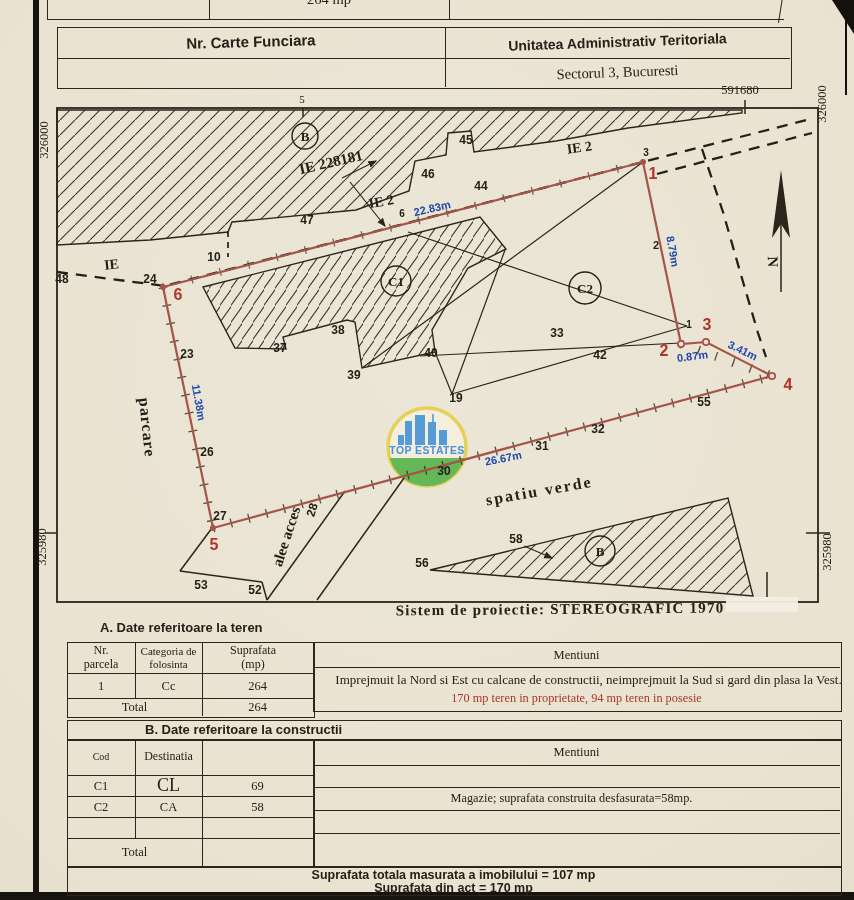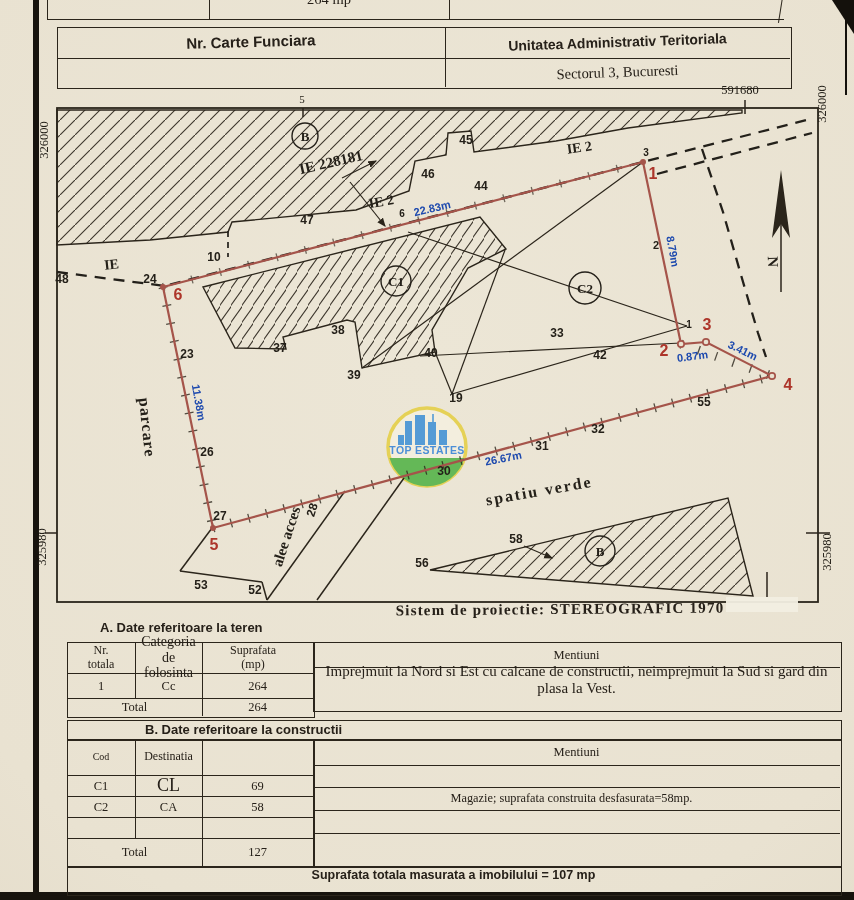--- a/index.html
+++ b/index.html
@@ -224,23 +224,23 @@
 
   <div class="abs bd" style="left:67px;top:642px;width:246px;height:74px"></div>
   <div class="abs vl" style="left:135px;top:642px;height:56px"></div>
   <div class="abs vl" style="left:202px;top:642px;height:74px"></div>
   <div class="abs hl" style="left:67px;top:673px;width:246px"></div>
   <div class="abs hl" style="left:67px;top:698px;width:246px"></div>
   <div class="abs bd" style="left:313px;top:642px;width:527px;height:68px"></div>
   <div class="abs hl" style="left:313px;top:667px;width:527px"></div>
 
   <div class="abs c" style="left:67px;top:642px;width:68px;height:31px;font-size:12px">
-      <span><span>Nr.</span><br><span>totala</span></span>
-    </div>
-  <div class="abs c" style="left:135px;top:642px;width:67px;height:31px;font-size:14px">
+      <span><span>Nr.</span><br><span>parcela</span></span>
+    </div>
+  <div class="abs c" style="left:135px;top:642px;width:67px;height:31px;font-size:11px">
       <span><span>Categoria de</span><br><span>folosinta</span></span>
     </div>
   <div class="abs c" style="left:202px;top:642px;width:102px;height:31px;font-size:12px">
       <span><span>Suprafata</span><br><span>(mp)</span></span>
     </div>
   <div class="abs c" style="left:313px;top:642px;width:527px;height:25px;font-size:12.5px">
       <span>Mentiuni</span>
     </div>
 
   <div class="abs c" style="left:67px;top:673px;width:68px;height:25px;font-size:12.5px">
@@ -251,22 +251,25 @@
     </div>
   <div class="abs c" style="left:202px;top:673px;width:111px;height:25px;font-size:12.5px">
       <span>264</span>
     </div>
   <div class="abs c" style="left:67px;top:698px;width:135px;height:18px;font-size:12.5px">
       <span>Total</span>
     </div>
   <div class="abs c" style="left:202px;top:698px;width:111px;height:18px;font-size:12.5px">
       <span>264</span>
     </div>
-  <div class="abs c" style="left:320px;top:671px;width:513px;height:18px;font-size:15px">
+  <div class="abs c" style="left:332px;top:671px;width:513px;height:18px;font-size:13px">
       <span>Imprejmuit la Nord si Est cu calcane de constructii, neimprejmuit la Sud si gard din plasa la Vest.</span>
+    </div>
+  <div class="abs c red" style="left:320px;top:691px;width:513px;height:16px;font-size:12.3px">
+      <span>170 mp teren in proprietate, 94 mp teren in posesie</span>
     </div>
 
   <div class="abs bd" style="left:67px;top:720px;width:773px;height:19px"></div>
   <div class="abs sans b" style="left:145px;top:722px;font-size:13px"><span>B. Date referitoare la constructii</span></div>
 
   <div class="abs bd" style="left:67px;top:739px;width:246px;height:127px"></div>
   <div class="abs vl" style="left:135px;top:739px;height:99px"></div>
   <div class="abs vl" style="left:202px;top:739px;height:127px"></div>
   <div class="abs hl" style="left:67px;top:775px;width:246px"></div>
   <div class="abs hl" style="left:67px;top:796px;width:246px"></div>
@@ -302,25 +305,25 @@
     </div>
   <div class="abs c" style="left:135px;top:796px;width:67px;height:21px;font-size:12.5px">
       <span>CA</span>
     </div>
   <div class="abs c" style="left:202px;top:796px;width:111px;height:21px;font-size:12.5px">
       <span>58</span>
     </div>
   <div class="abs c" style="left:67px;top:838px;width:135px;height:28px;font-size:12.5px">
       <span>Total</span>
     </div>
-  <div class="abs c" style="left:202px;top:838px;width:111px;height:28px;font-size:12.5px">
-      <span>127</span>
-    </div>
   <div class="abs c" style="left:315px;top:790px;width:513px;height:17px;font-size:12.3px">
       <span>Magazie; suprafata construita desfasurata=58mp.</span>
     </div>
 
   <div class="abs bd" style="left:67px;top:866px;width:773px;height:28px"></div>
   <div class="abs c sans b" style="left:67px;top:868px;width:773px;height:14px;font-size:12.5px">
       <span>Suprafata totala masurata a imobilului = 107 mp</span>
     </div>
+  <div class="abs c sans b" style="left:67px;top:881px;width:773px;height:13px;font-size:12.5px">
+      <span>Suprafata din act = 170 mp</span>
+    </div>
 
 </div>
 
 </body></html>

